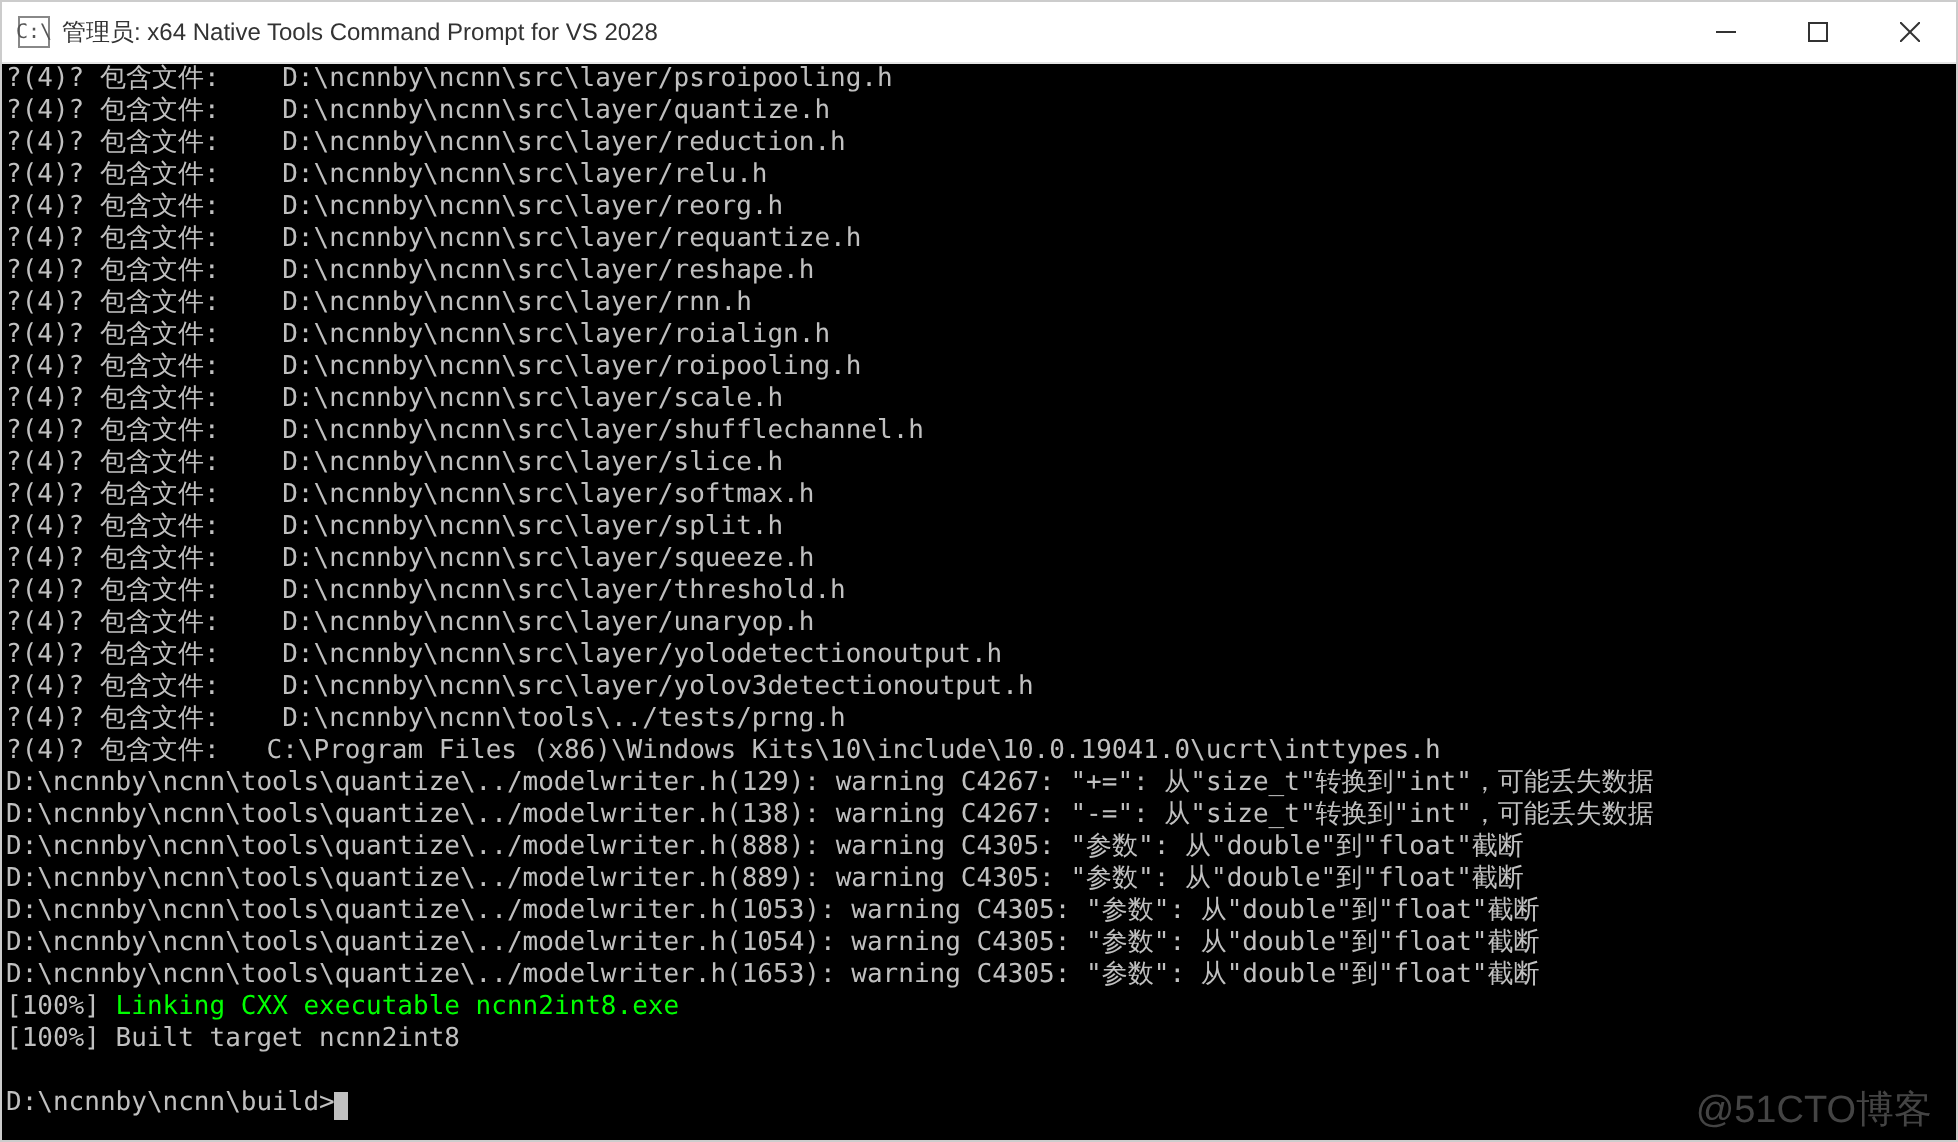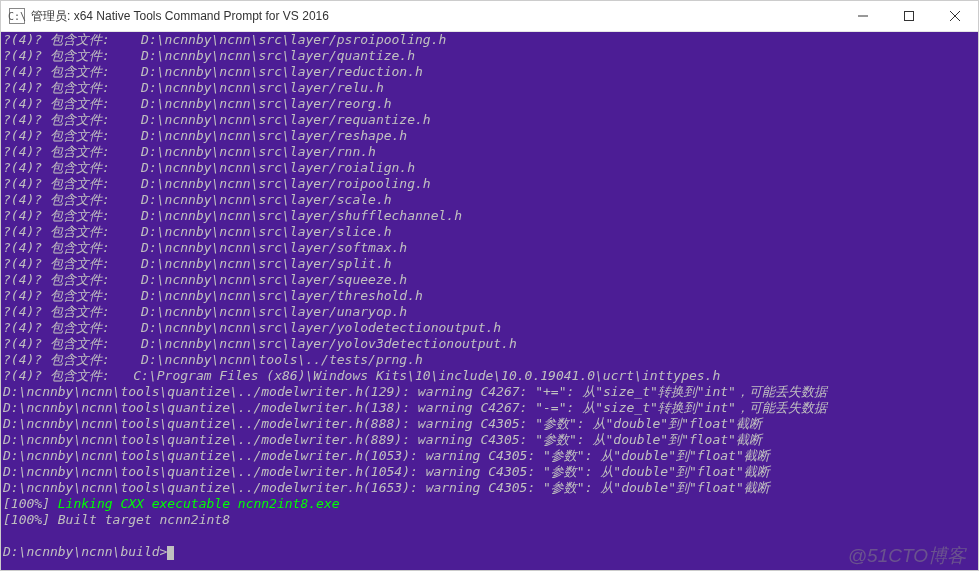--- a/index.html
+++ b/index.html
@@ -59,30 +59,29 @@
     align-items: center;
     justify-content: center;
     color: #333;
   }
   .titlebar .winbtn svg {
     width: 10px;
     height: 10px;
   }
   .terminal {
     flex: 1;
-    background: #4c1d95;
+    background: #000000;
     color: #c0c0c0;
     font-family: "NSimSun", "SimSun", "Consolas", monospace;
     font-size: 13px;
     line-height: 16px;
     padding: 0px 2px 4px 2px;
     white-space: pre;
     overflow: hidden;
     position: relative;
-    font-style: italic;
   }
   .line { white-space: pre; }
   .green { color: #00ff00; }
   .watermark {
     position: absolute;
     right: 12px;
     bottom: 6px;
     color: #888888;
     opacity: 0.5;
     font-size: 19px;
@@ -97,21 +96,21 @@
     vertical-align: text-bottom;
     margin-bottom: -1px;
   }
 </style>
 </head>
 <body>
 
 <div class="window">
   <div class="titlebar">
     <div class="icon">C:\</div>
-    <div class="title">管理员: x64 Native Tools Command Prompt for VS 2016</div>
+    <div class="title">管理员: x64 Native Tools Command Prompt for VS 2028</div>
     <div class="winbtns">
       <div class="winbtn">
         <svg viewBox="0 0 10 10">
             <line x1="0" y1="5" x2="10" y2="5" stroke="#333" stroke-width="1"></line>
           </svg>
       </div>
       <div class="winbtn">
         <svg viewBox="0 0 10 10">
             <rect x="0.5" y="0.5" width="9" height="9" fill="none" stroke="#333" stroke-width="1"></rect>
           </svg>

